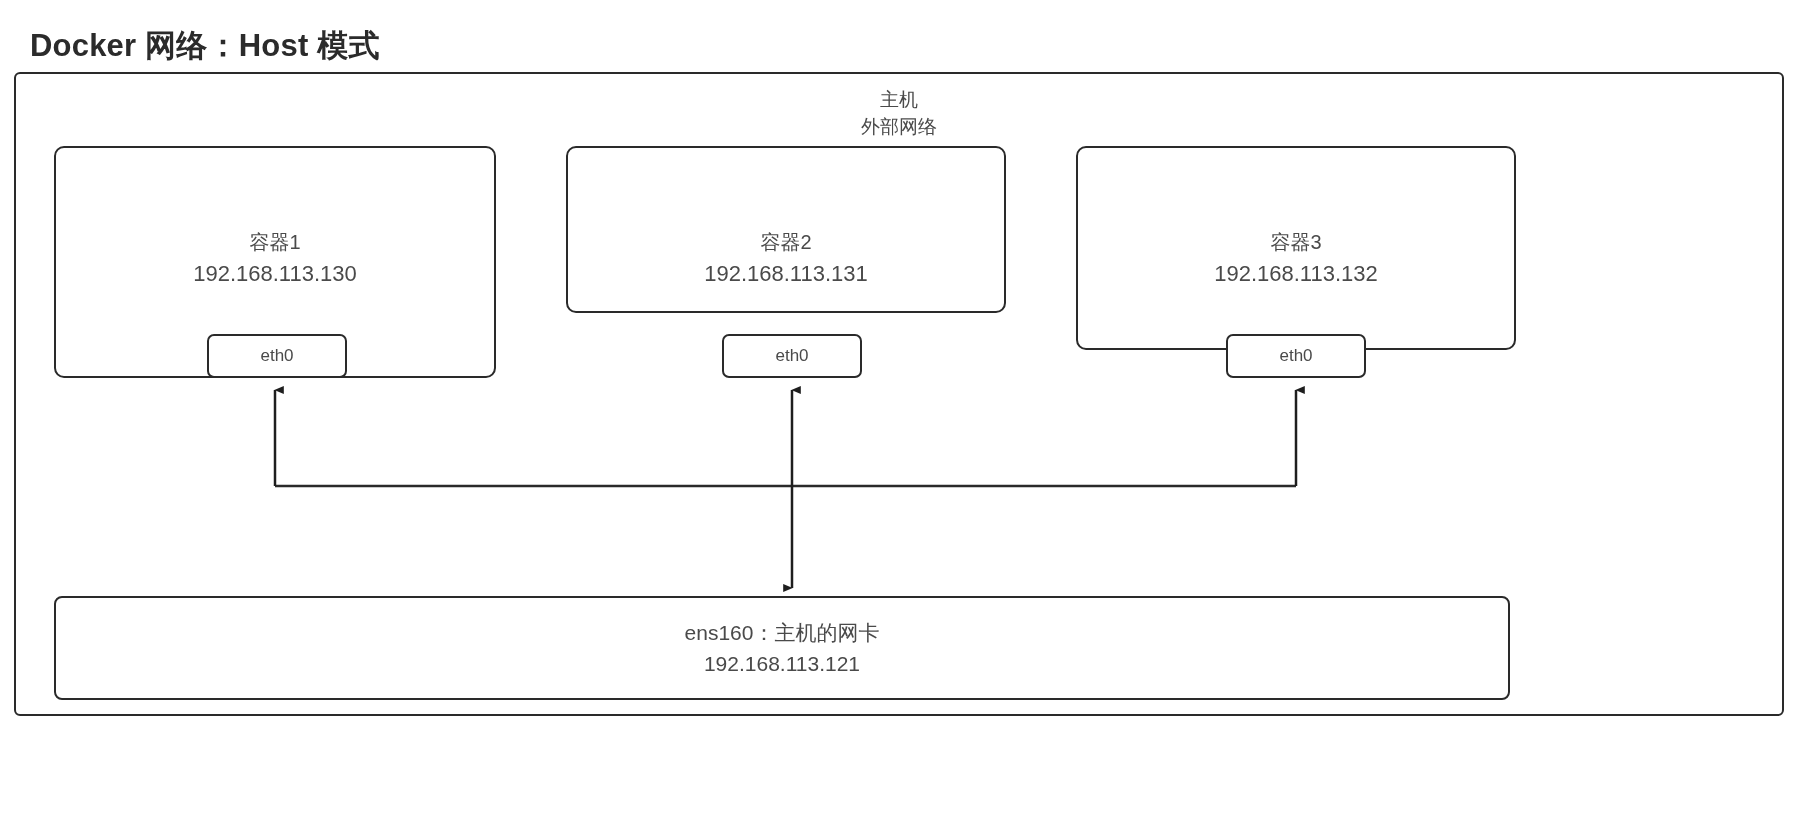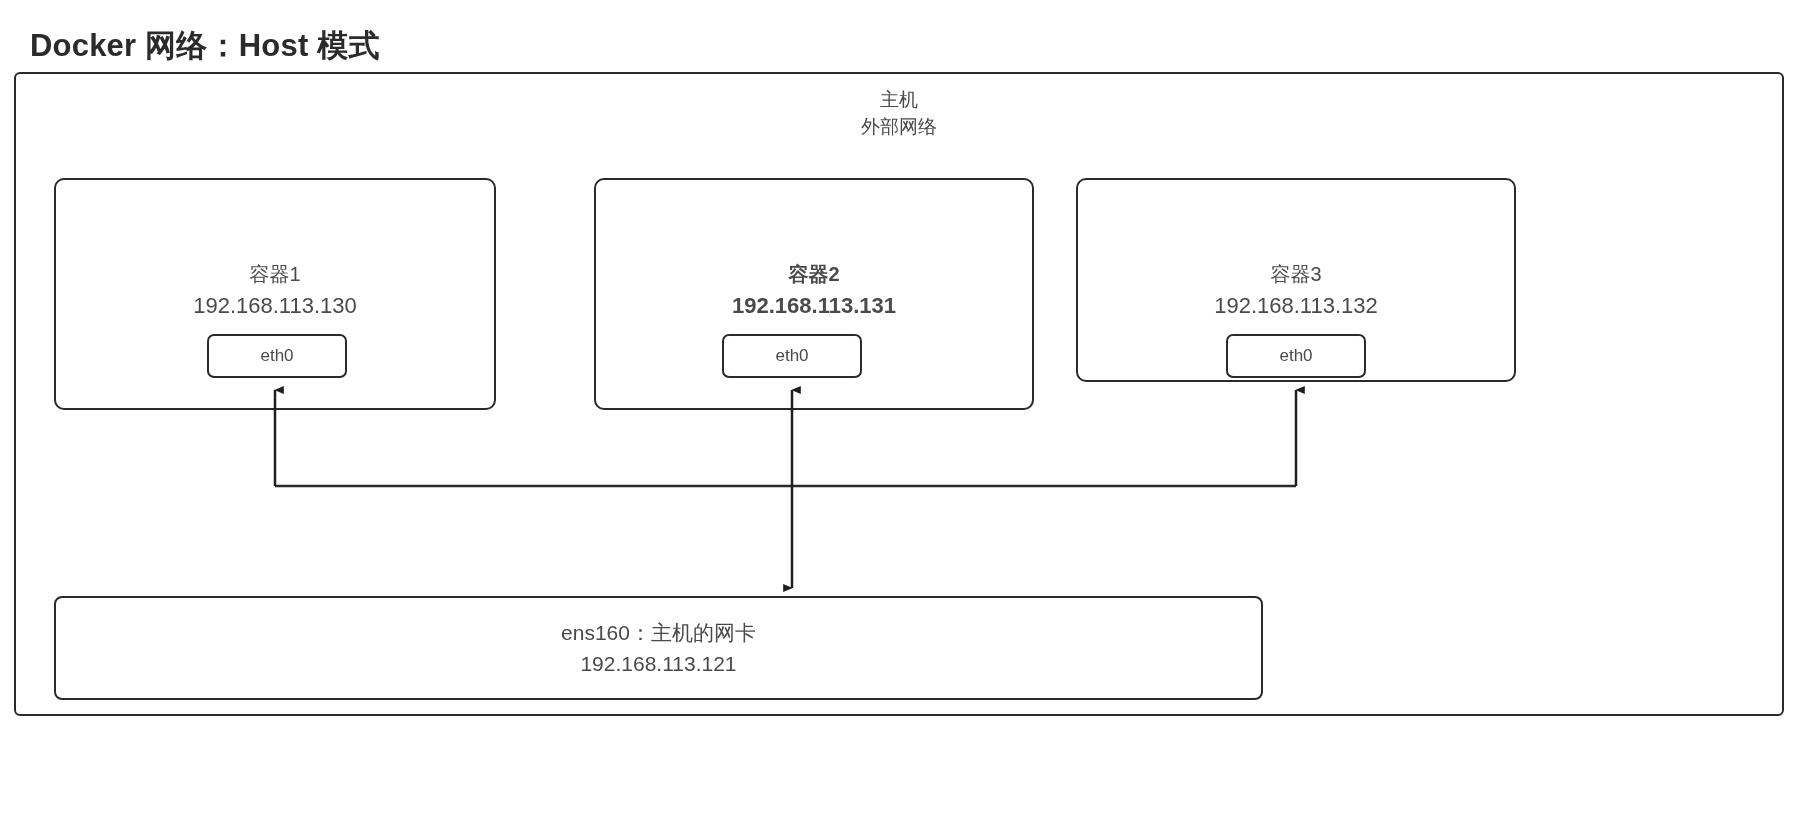--- a/index.html
+++ b/index.html
@@ -51,21 +51,20 @@
     font-size: 19px;
     line-height: 27px;
     color: #4a4a4a;
   }
   .container-box {
     position: absolute;
     border: 2.5px solid #2a2a2a;
     border-radius: 10px;
     box-sizing: border-box;
     background: #ffffff;
-    margin-top: 32px;
   }
   .container-label {
     position: absolute;
     left: 0;
     right: 0;
     top: 78px;
     text-align: center;
     font-size: 20px;
     line-height: 32px;
     color: #4a4a4a;
@@ -85,21 +84,21 @@
     align-items: center;
     justify-content: center;
     font-size: 17px;
     color: #4a4a4a;
     z-index: 5;
   }
   #nic-box {
     position: absolute;
     left: 54px;
     top: 596px;
-    width: 1209px;
+    width: 1456px;
     height: 104px;
     border: 2.5px solid #2a2a2a;
     border-radius: 8px;
     box-sizing: border-box;
     background: #ffffff;
     display: flex;
     flex-direction: column;
     align-items: center;
     justify-content: center;
   }
@@ -135,21 +134,21 @@
   <div class="container-box" style="left:54px; top:146px; width:442px; height:232px;">
     <div class="container-label">
       <div>容器1</div>
       <div class="ip">192.168.113.130</div>
     </div>
   </div>
   <div class="eth0-box" style="left:207px; top:334px;">
     <span>eth0</span>
   </div>
 
-  <div class="container-box" style="left:594px; top:146px; width:440px; height:232px;font-weight:bold;">
+  <div class="container-box" style="left:566px; top:146px; width:440px; height:167px;">
     <div class="container-label">
       <div>容器2</div>
       <div class="ip">192.168.113.131</div>
     </div>
   </div>
   <div class="eth0-box" style="left:722px; top:334px;">
     <span>eth0</span>
   </div>
 
   <div class="container-box" style="left:1076px; top:146px; width:440px; height:204px;">

